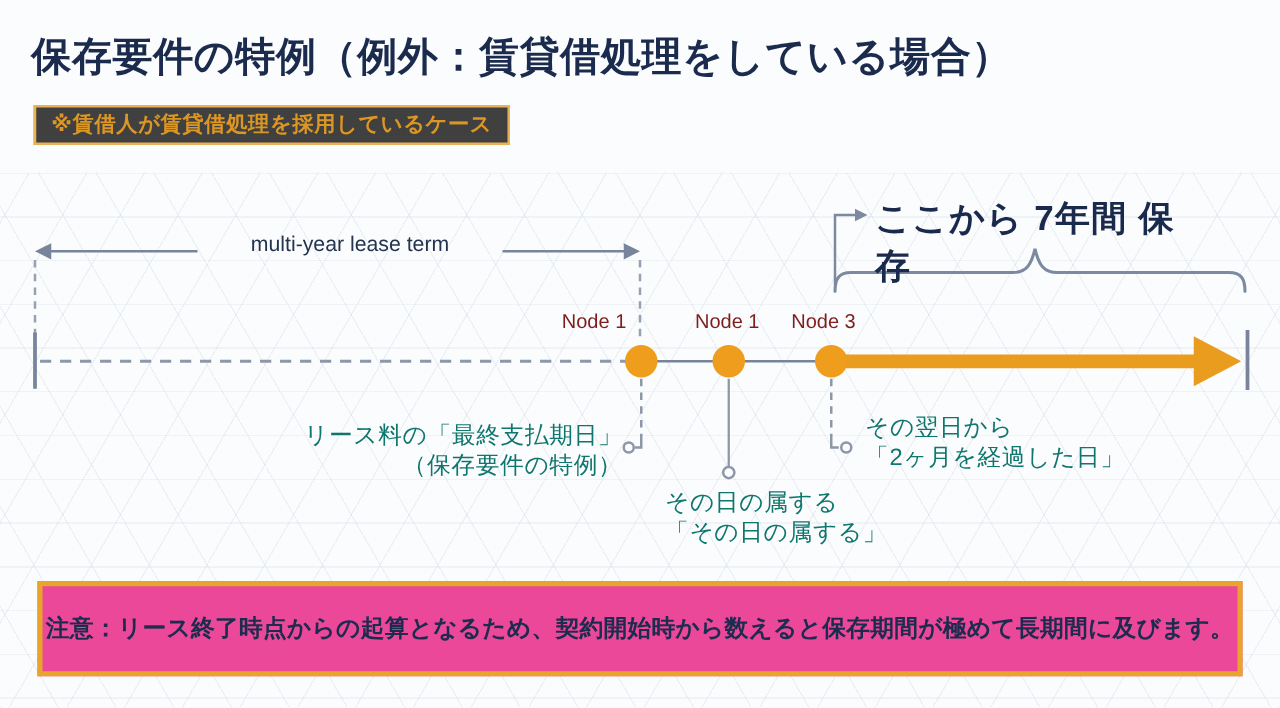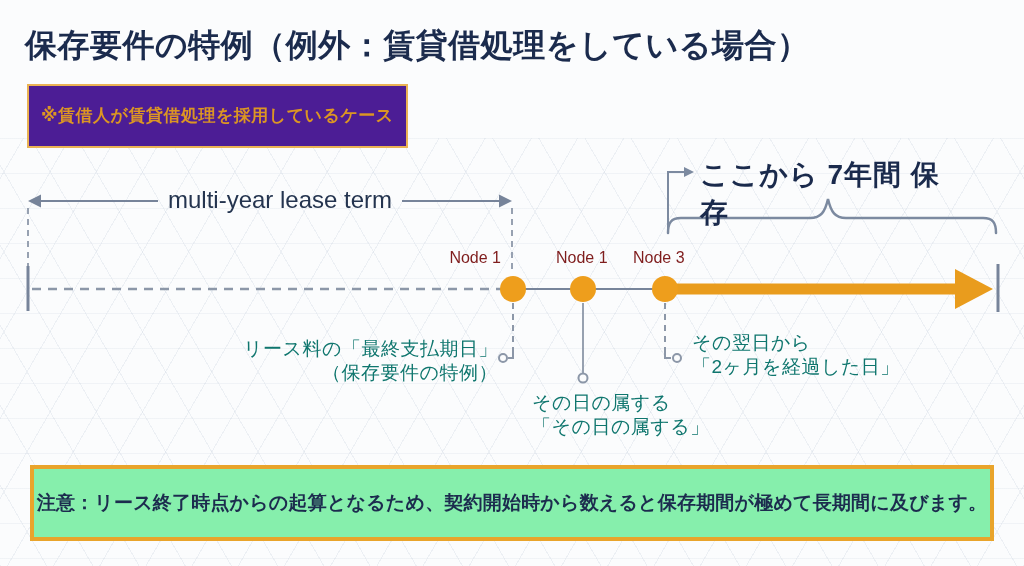--- a/index.html
+++ b/index.html
@@ -17,43 +17,43 @@
       repeating-linear-gradient(60deg, rgba(203,212,224,0.30) 0 1px, transparent 1px 40px),
       repeating-linear-gradient(-60deg, rgba(203,212,224,0.30) 0 1px, transparent 1px 40px),
       repeating-linear-gradient(180deg, rgba(203,212,224,0.22) 0 1px, transparent 1px 35px);
   }
   .abs{position:absolute;}
   .page-title{
     left:25px;top:24px;width:980px;
     font-size:32px;font-weight:bold;letter-spacing:0.5px;color:#1b2b4d;
   }
   .badge{
-    left:27px;top:84px;height:28px;line-height:28px;padding:16px 12px;
-    border:2px solid #eab254;background:#4c1d95;
+    left:27px;top:84px;height:28px;line-height:28px;padding:0 12px;
+    border:2px solid #eab254;background:#404040;
     font-size:17px;font-weight:bold;color:#dc9623;letter-spacing:0.5px;
   }
   .lease-label{
     left:150px;top:186px;width:260px;text-align:center;
-    font-size:24px;color:#24344f;
+    font-size:17px;color:#24344f;
   }
   .retention-label{
     left:700px;top:156px;
     font-size:28px;font-weight:bold;color:#1a2a4c;letter-spacing:1px;
   }
   .node-label{font-size:16px;color:#7f1d1d;}
   .node1-label{left:433px;top:249px;width:68px;text-align:right;}
   .node2-label{left:556px;top:249px;}
   .node3-label{left:633px;top:249px;}
   .anno{font-size:19px;font-weight:normal;color:#0f766e;line-height:24px;letter-spacing:0.5px;}
   .anno-1{left:210px;top:337px;width:288px;text-align:right;}
   .anno-2{left:532px;top:391px;}
   .anno-3{left:692px;top:331px;}
   .note-box{
     left:30px;top:465px;width:964px;height:76px;
-    border:4px solid #e9a42b;background:#86efac;box-sizing:border-box;
+    border:4px solid #e9a42b;background:#ec4899;box-sizing:border-box;
     display:flex;align-items:center;justify-content:center;
   }
   .note-text{font-size:19px;font-weight:bold;color:#1c2c4e;letter-spacing:0.2px;}
   svg.overlay{position:absolute;left:0;top:0;pointer-events:none;}
 </style>
 </head>
 <body>
 
 <div class="stage">
   <div class="pattern abs"></div>

